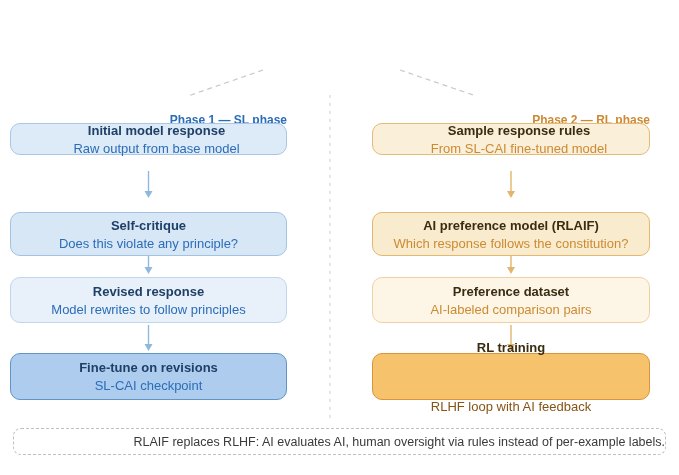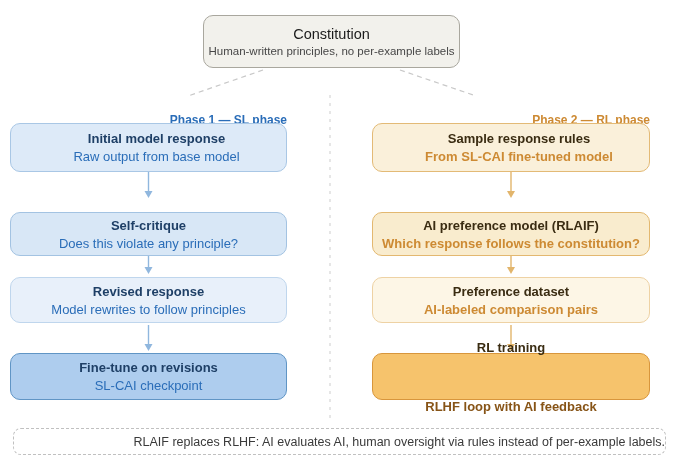--- a/index.html
+++ b/index.html
@@ -25,32 +25,32 @@
   .ph1 { left:10px;  width:277px; color:var(--phase1-accent); }
   .ph2 { left:372px; width:278px; color:var(--phase2-accent); }
 
   .box {
     position:absolute; box-sizing:border-box; border-radius:10px; border:1px solid;
     display:flex; flex-direction:column; align-items:center; justify-content:center; gap:3px;
     text-align:center;
   }
   .c1 { left:10px;  width:277px; }
   .c2 { left:372px; width:278px; }
-  .r1 { top:123px; height:49px;padding-left:16px; }
+  .r1 { top:123px; height:32px;padding-left:16px; }
   .r2 { top:212px; height:44px; }
   .r3 { top:277px; height:46px; }
   .r4 { top:353px; height:47px; }
 
   .box .box-title { font-size:13px; font-weight:600; }
   .box .box-sub   { font-size:13px; }
 
   .c1 .box-title { color:var(--phase1-title); }
   .c1 .box-sub   { color:var(--phase1-accent); }
   .c2 .box-title { color:var(--phase2-title); }
-  .c2 .box-sub   { color:var(--phase2-accent);font-weight:bold; }
+  .c2 .box-sub   { color:var(--phase2-accent); }
   .c2.r4 .box-sub { color:var(--phase2-box4-subtitle);margin-top:41px; }
 
   .c1.r1 { background:var(--phase1-box1-bg); border-color:var(--phase1-box1-border); }
   .c1.r2 { background:var(--phase1-box2-bg); border-color:var(--phase1-box2-border); }
   .c1.r3 { background:var(--phase1-box3-bg); border-color:var(--phase1-box3-border); }
   .c1.r4 { background:var(--phase1-box4-bg); border-color:var(--phase1-box4-border); }
   .c2.r1 { background:var(--phase2-box1-bg); border-color:var(--phase2-box1-border); }
   .c2.r2 { background:var(--phase2-box2-bg); border-color:var(--phase2-box2-border); }
   .c2.r3 { background:var(--phase2-box3-bg); border-color:var(--phase2-box3-border);align-items:center; }
   .c2.r4 { background:var(--phase2-box4-bg); border-color:var(--phase2-box4-border); }
@@ -92,24 +92,20 @@
     <g>
       <line x1="511" y1="246" x2="511" y2="268" style="stroke:var(--phase2-arrow)" stroke-width="1.4"></line>
       <polygon points="507,267 515,267 511,274" style="fill:var(--phase2-arrow)"></polygon>
     </g>
     <g>
       <line x1="511" y1="325" x2="511" y2="345" style="stroke:var(--phase2-arrow)" stroke-width="1.4"></line>
       <polygon points="507,344 515,344 511,351" style="fill:var(--phase2-arrow)"></polygon>
     </g>
   </svg>
 
-  <div class="constitution">
-    <div class="c-title">Constitution</div>
-    <div class="c-sub">Human-written principles, no per-example labels</div>
-  </div>
 
   <div class="phase-header ph1">Phase 1 — SL phase</div>
   <div class="phase-header ph2">Phase 2 — RL phase</div>
 
   <div class="box c1 r1">
     <div class="box-title">Initial model response</div>
     <div class="box-sub">Raw output from base model</div>
   </div>
   <div class="box c1 r2">
     <div class="box-title">Self-critique</div>

